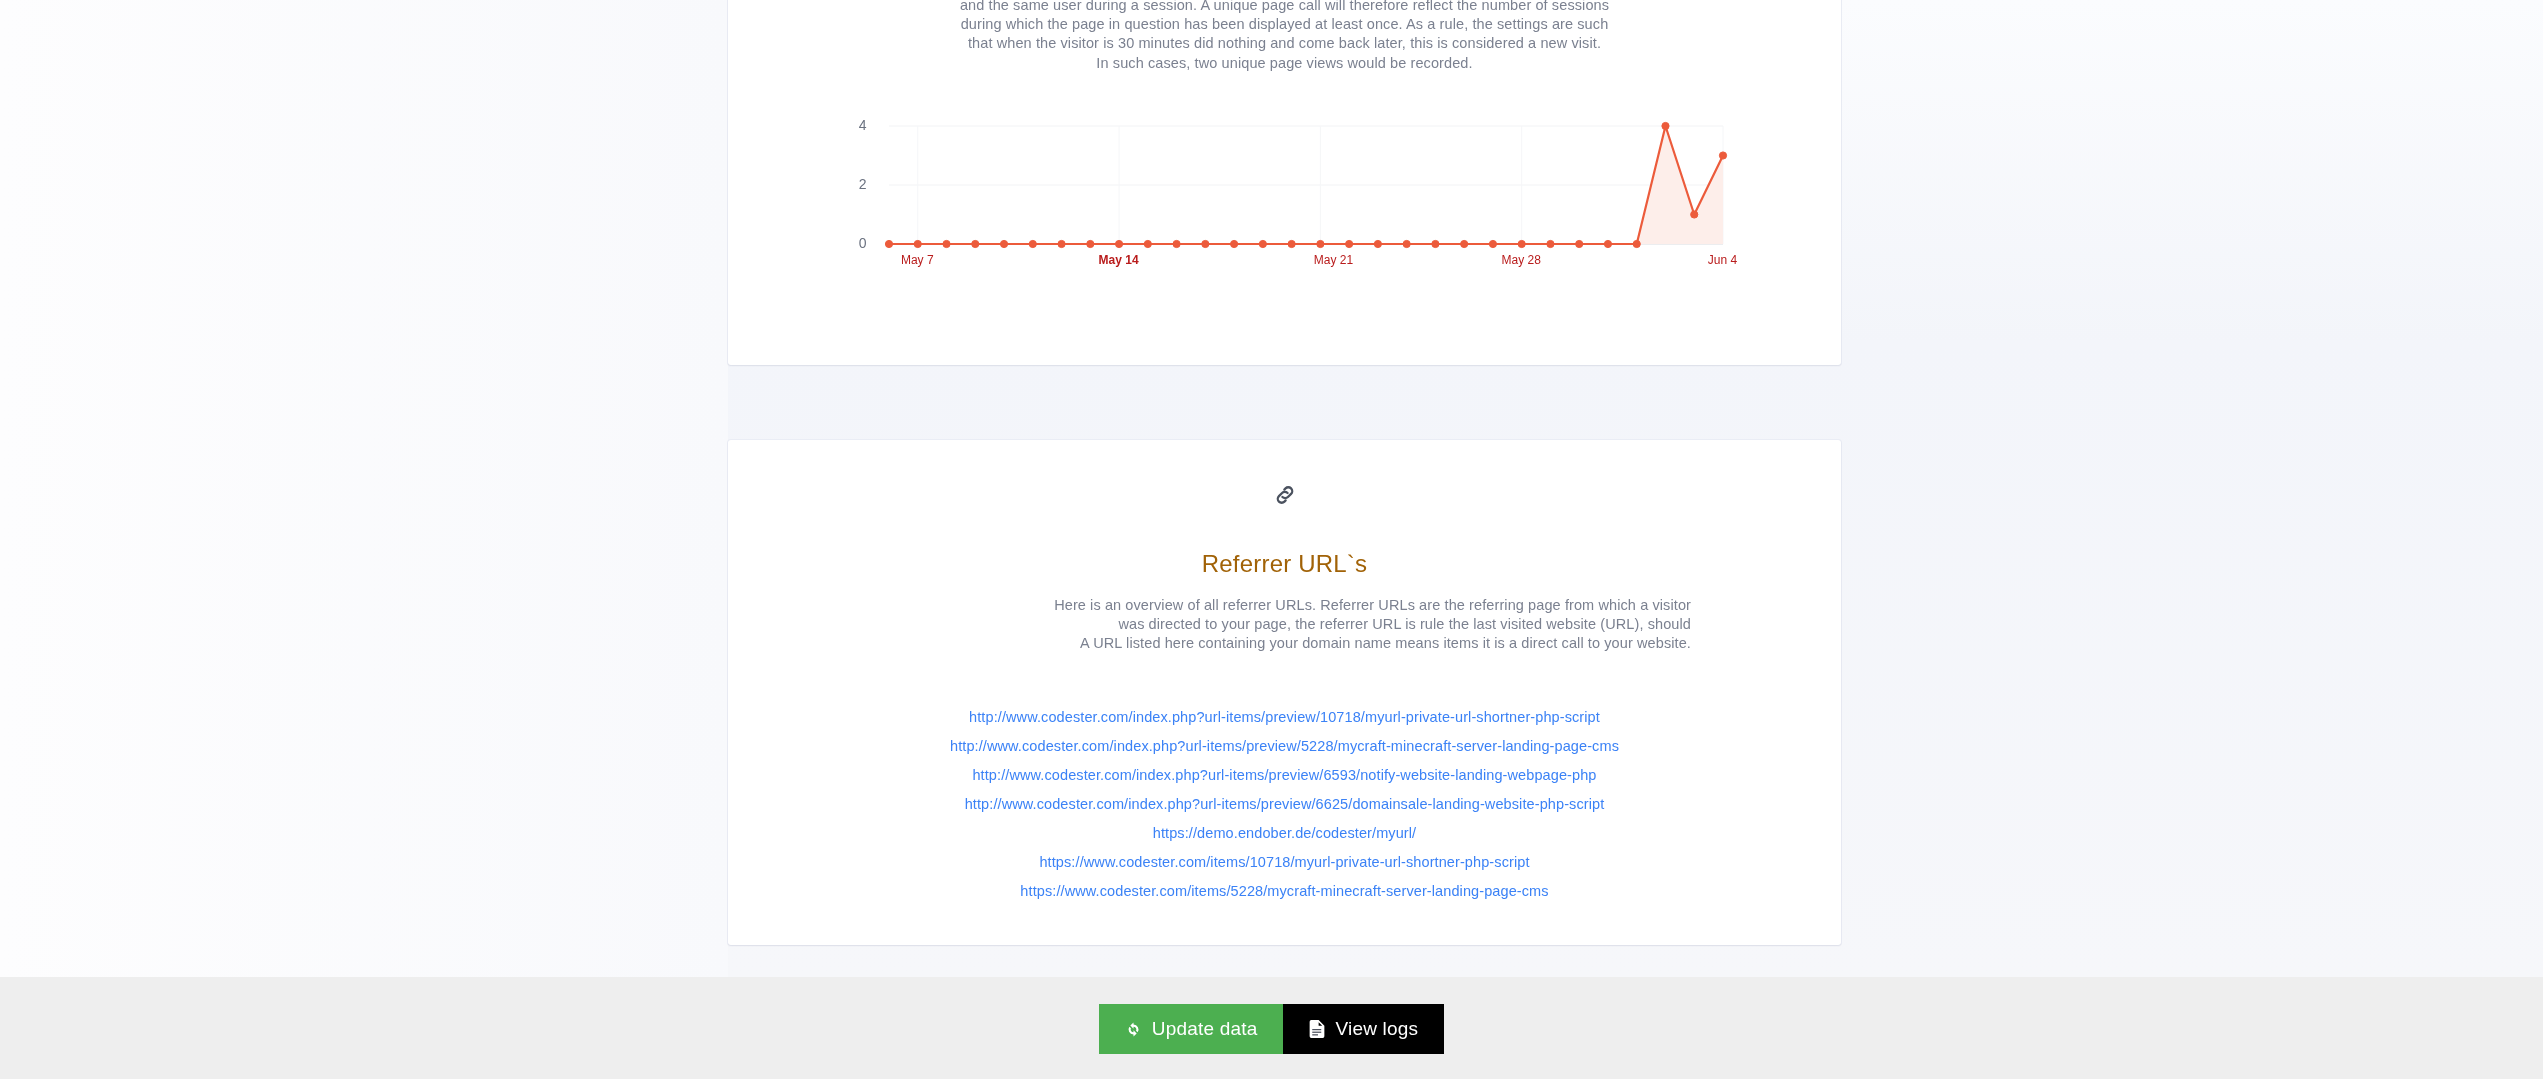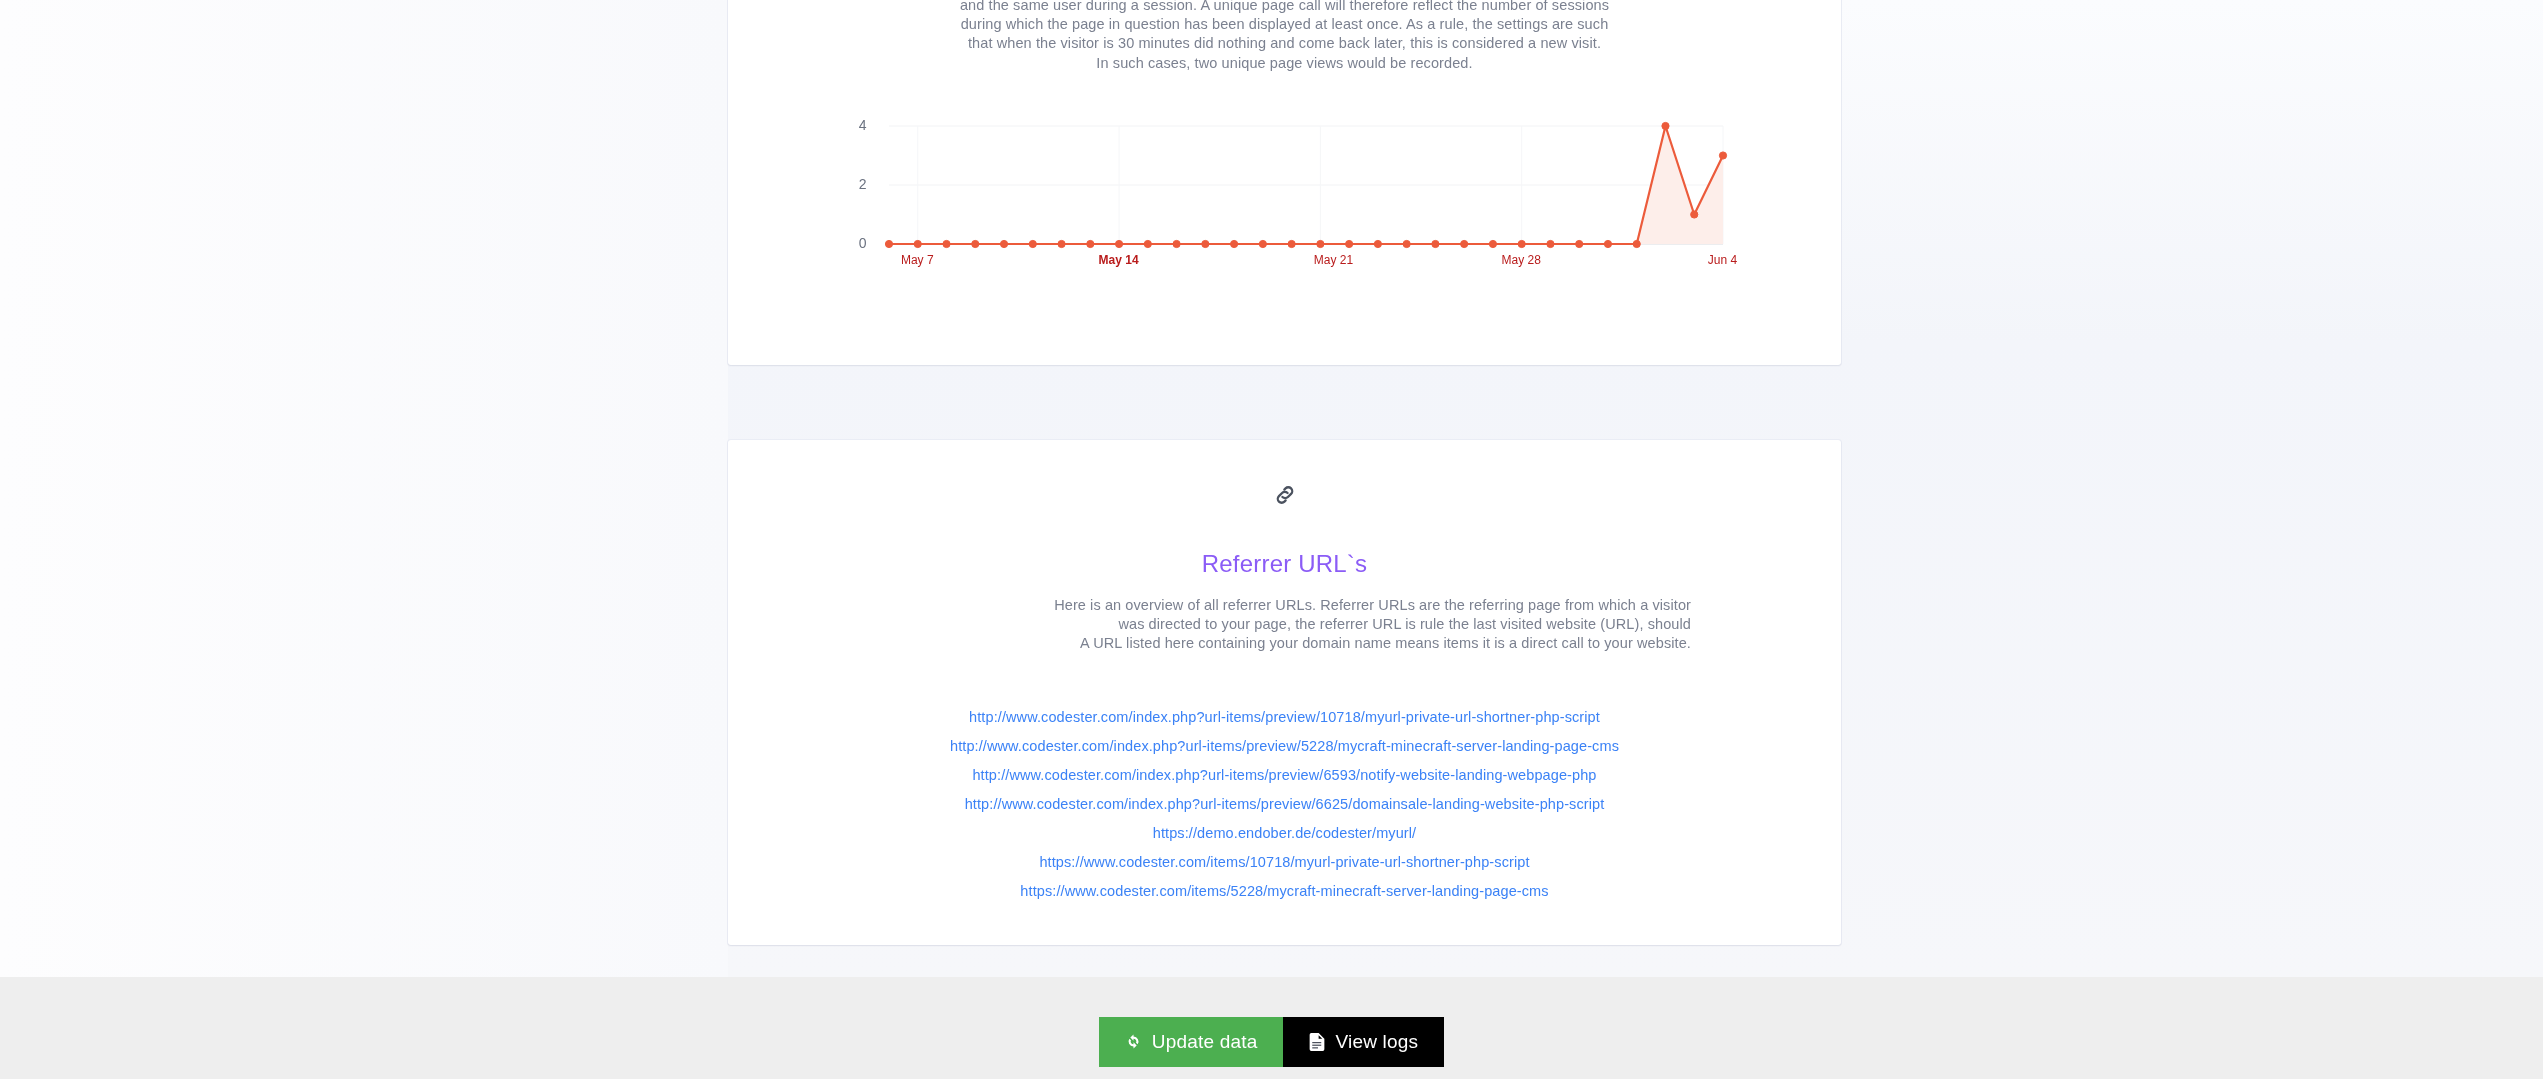--- a/index.html
+++ b/index.html
@@ -91,21 +91,21 @@
   #ref-icon-row {
     text-align: center;
     padding-top: 14px;
     padding-bottom: 6px;
   }
   #ref-icon-row svg { display: inline-block; }
   #ref-title {
     text-align: center;
     font-size: 24px;
     font-weight: 400;
-    color: #8b5cf6;
+    color: #a16207;
     letter-spacing: .2px;
     margin-top: 32px;
     margin-bottom: 18px;
   }
   #ref-desc { padding: 0 150px; text-align: right; }
 
   #ref-list {
     margin-top: 48px;
     list-style: none;
   }
@@ -124,21 +124,21 @@
     width: 2543px;
     height: 102px;
     background: #eeeeee;
   }
   #footer-inner {
     position: absolute;
     left: 0; top: 0;
     width: 2543px;
     height: 102px;
     display: flex;
-    align-items: center;
+    align-items: flex-start;
     justify-content: center;
     padding-top: 27px;
   }
   .btn {
     height: 50px;
     border: none;
     color: #ffffff;
     font-family: "Liberation Sans", sans-serif;
     font-size: 19px;
     display: inline-flex;

